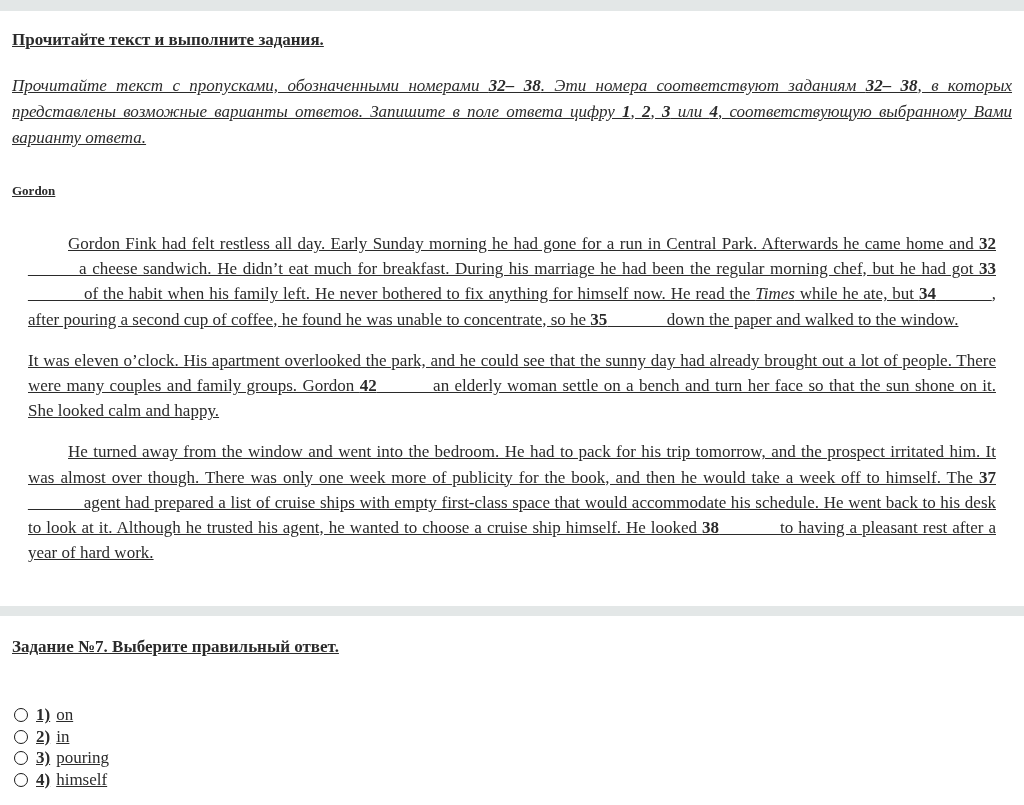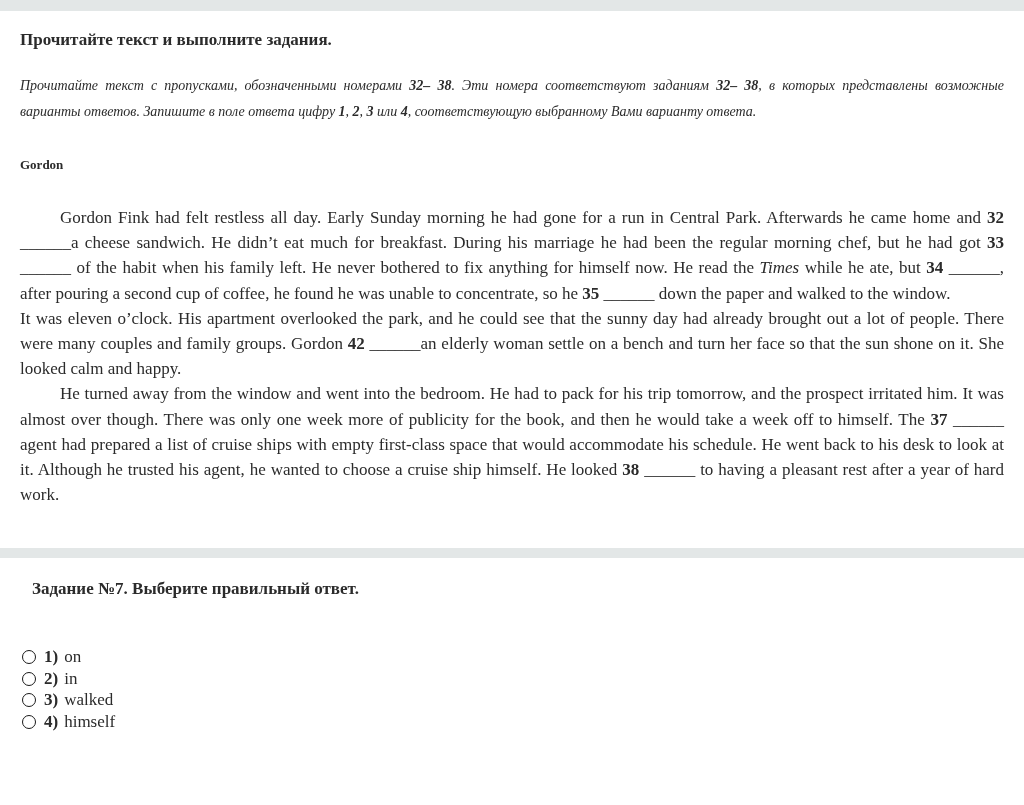--- a/index.html
+++ b/index.html
@@ -17,58 +17,59 @@
   .band {
     width: 100%;
     height: 11px;
     background: var(--band, #e3e7e7);
   }
   .band.mid {
     height: 10px;
     margin-top: 41px;
   }
   .block {
-    padding: 0 20px;
+    padding: 0 12px;
+    text-decoration: underline;
   }
   h1.task-header {
     font-size: 17px;
     line-height: 19px;
     font-weight: bold;
     margin: 19px 0 0 0;
   }
   p.instructions {
-    font-size: 14px;
+    font-size: 17px;
     line-height: 26px;
     font-style: italic;
     text-align: justify;
     margin: 24px 0 0 0;
   }
   h2.passage-title {
     font-size: 13px;
     line-height: 19px;
     font-weight: bold;
     margin: 30px 0 0 0;
   }
   .passage {
     margin-top: 31px;
   }
   .passage p {
     font-size: 17px;
     line-height: 25.2px;
     text-align: justify;
-    margin: 0;
+    margin: 16px;
   }
   .passage p.indent {
     text-indent: 40px;
   }
   h2.question-heading {
     font-size: 17px;
     line-height: 19px;
     font-weight: bold;
-    margin: 21px 0 0 12px;
+    margin: 21px 0 0 0;
   }
   .options {
     margin-top: 50px;
     padding-left: 2px;
   }
   .option {
     display: flex;
     align-items: center;
     height: 18px;
     margin-bottom: 3.5px;
@@ -129,21 +130,21 @@
 
       <label class="option">
         <span class="radio"></span>
         <span class="opt-num">2)</span>
         <span class="opt-label">in</span>
       </label>
 
       <label class="option">
         <span class="radio"></span>
         <span class="opt-num">3)</span>
-        <span class="opt-label">walked</span>
+        <span class="opt-label">pouring</span>
       </label>
 
       <label class="option">
         <span class="radio"></span>
         <span class="opt-num">4)</span>
         <span class="opt-label">himself</span>
       </label>
 
     </div>
   </section>

